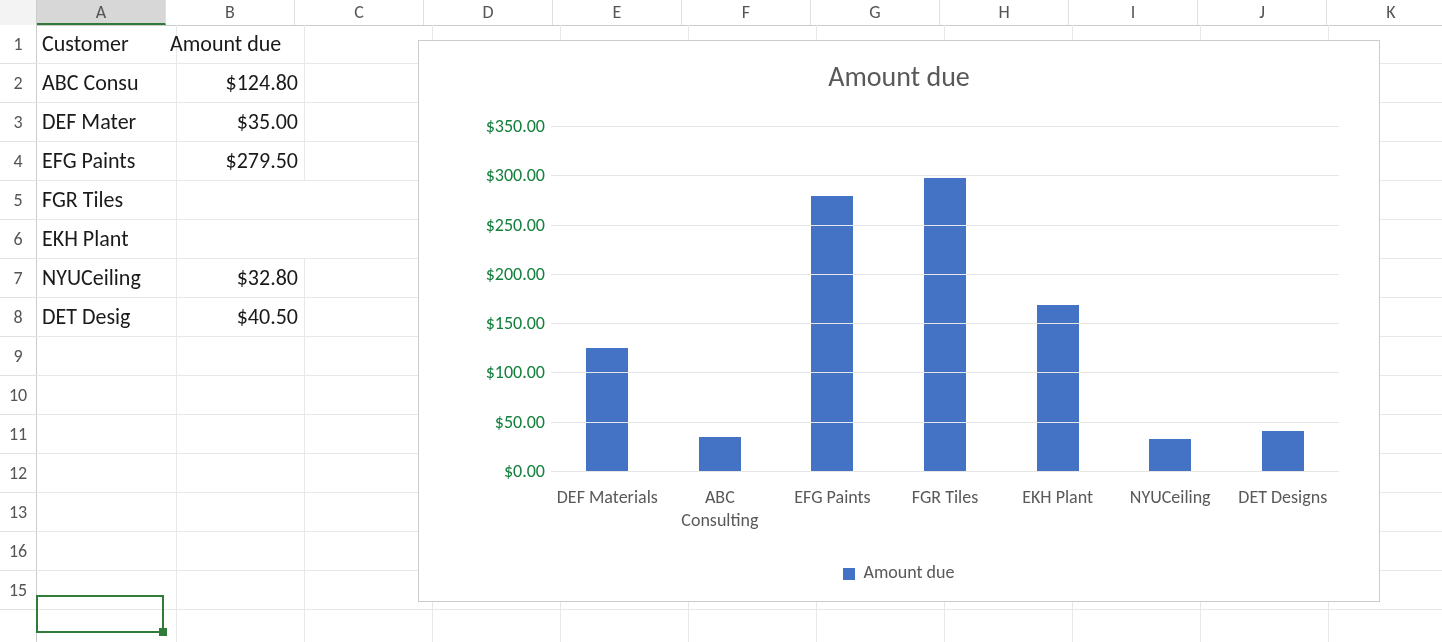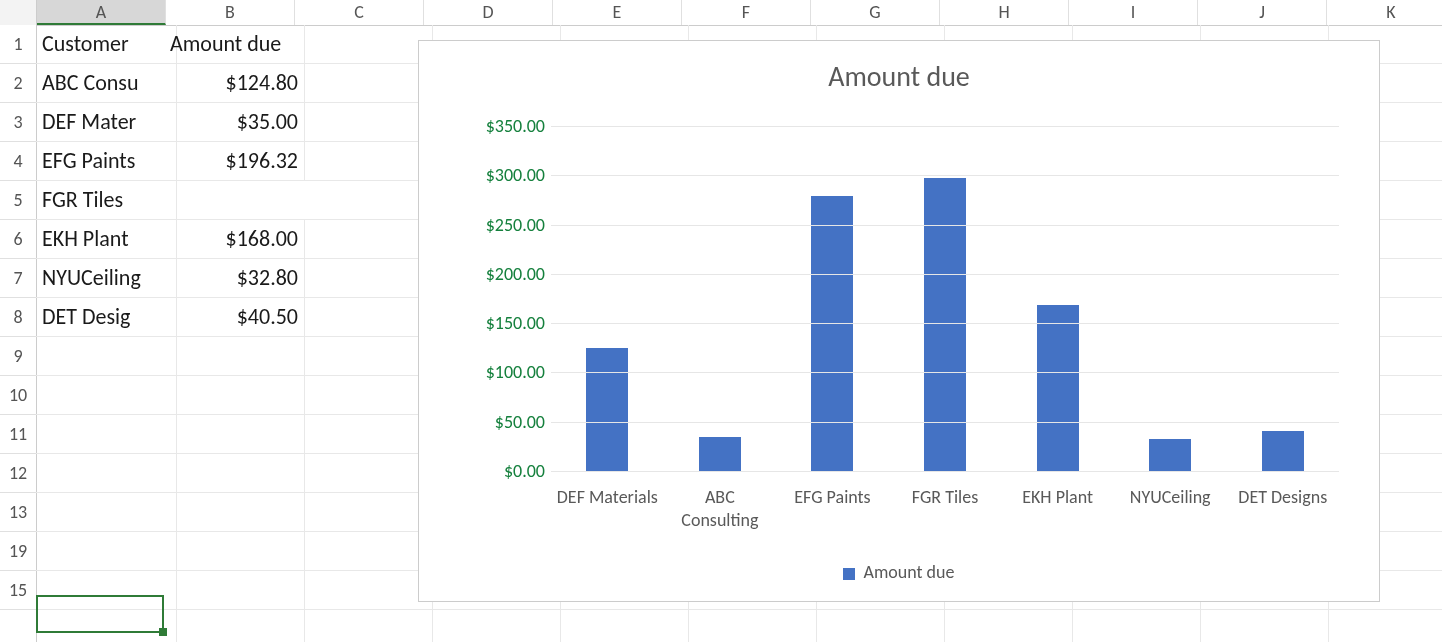--- a/index.html
+++ b/index.html
@@ -70,21 +70,21 @@
       <div class="row-h">4</div>
       <div class="row-h">5</div>
       <div class="row-h">6</div>
       <div class="row-h">7</div>
       <div class="row-h">8</div>
       <div class="row-h">9</div>
       <div class="row-h">10</div>
       <div class="row-h">11</div>
       <div class="row-h">12</div>
       <div class="row-h">13</div>
-      <div class="row-h">19</div>
+      <div class="row-h">16</div>
       <div class="row-h">15</div>
     </div>
 
   <div class="grid" id="grid">
       <div class="grid-row">
         <div class="cell" style="left: 0px; width: 128px;">Customer</div>
         <div class="cell" style="left: 128px; width: 128px;">Amount due</div>
         <div class="cell" style="left: 256px; width: 128px;"></div>
         <div class="cell" style="left: 384px; width: 128px;"></div>
         <div class="cell" style="left: 512px; width: 128px;"></div>
@@ -116,21 +116,21 @@
         <div class="cell" style="left: 512px; width: 128px;"></div>
         <div class="cell" style="left: 640px; width: 128px;"></div>
         <div class="cell" style="left: 768px; width: 128px;"></div>
         <div class="cell" style="left: 896px; width: 128px;"></div>
         <div class="cell" style="left: 1024px; width: 128px;"></div>
         <div class="cell" style="left: 1152px; width: 128px;"></div>
         <div class="cell" style="left: 1280px; width: 128px;"></div>
       </div>
       <div class="grid-row">
         <div class="cell" style="left: 0px; width: 128px;">EFG Paints</div>
-        <div class="cell right" style="left: 128px; width: 128px;">$196.32</div>
+        <div class="cell right" style="left: 128px; width: 128px;">$279.50</div>
         <div class="cell" style="left: 256px; width: 128px;"></div>
         <div class="cell" style="left: 384px; width: 128px;"></div>
         <div class="cell" style="left: 512px; width: 128px;"></div>
         <div class="cell" style="left: 640px; width: 128px;"></div>
         <div class="cell" style="left: 768px; width: 128px;"></div>
         <div class="cell" style="left: 896px; width: 128px;"></div>
         <div class="cell" style="left: 1024px; width: 128px;"></div>
         <div class="cell" style="left: 1152px; width: 128px;"></div>
         <div class="cell" style="left: 1280px; width: 128px;"></div>
       </div>
@@ -141,21 +141,20 @@
         <div class="cell" style="left: 512px; width: 128px;"></div>
         <div class="cell" style="left: 640px; width: 128px;"></div>
         <div class="cell" style="left: 768px; width: 128px;"></div>
         <div class="cell" style="left: 896px; width: 128px;"></div>
         <div class="cell" style="left: 1024px; width: 128px;"></div>
         <div class="cell" style="left: 1152px; width: 128px;"></div>
         <div class="cell" style="left: 1280px; width: 128px;"></div>
       </div>
       <div class="grid-row">
         <div class="cell" style="left: 0px; width: 128px;">EKH Plant</div>
-        <div class="cell right" style="left: 128px; width: 128px;">$168.00</div>
         <div class="cell" style="left: 256px; width: 128px;"></div>
         <div class="cell" style="left: 384px; width: 128px;"></div>
         <div class="cell" style="left: 512px; width: 128px;"></div>
         <div class="cell" style="left: 640px; width: 128px;"></div>
         <div class="cell" style="left: 768px; width: 128px;"></div>
         <div class="cell" style="left: 896px; width: 128px;"></div>
         <div class="cell" style="left: 1024px; width: 128px;"></div>
         <div class="cell" style="left: 1152px; width: 128px;"></div>
         <div class="cell" style="left: 1280px; width: 128px;"></div>
       </div>

